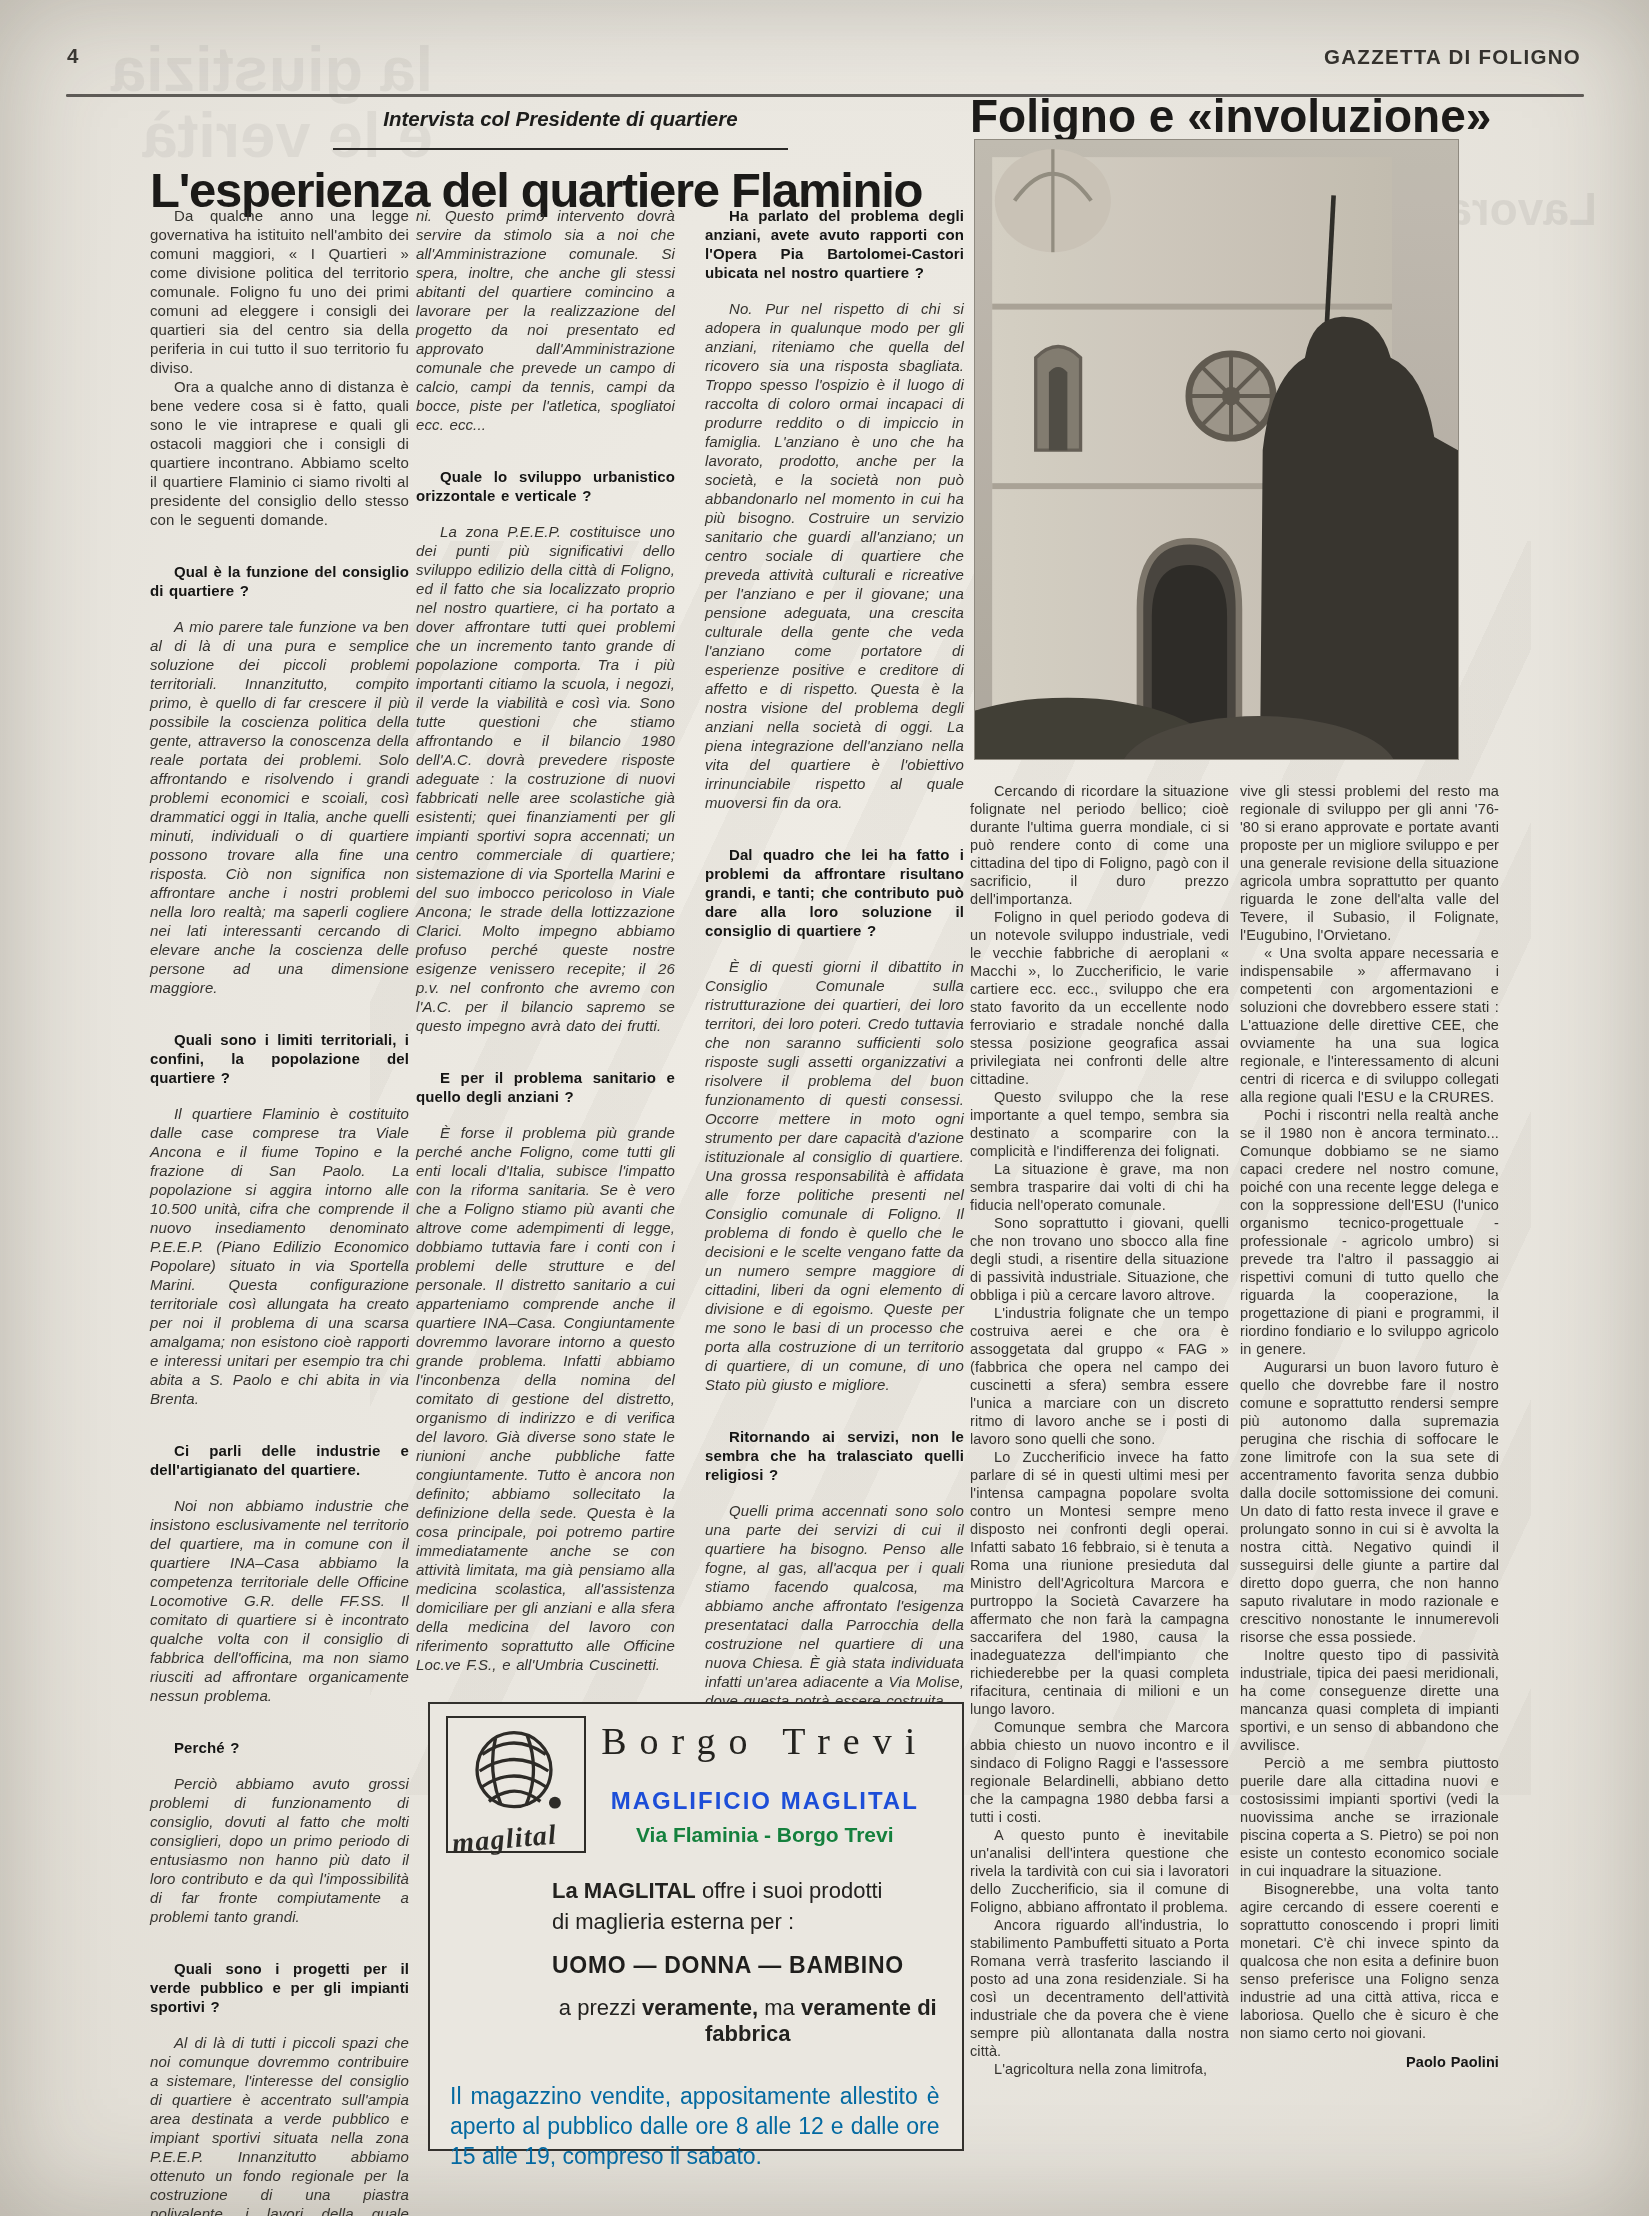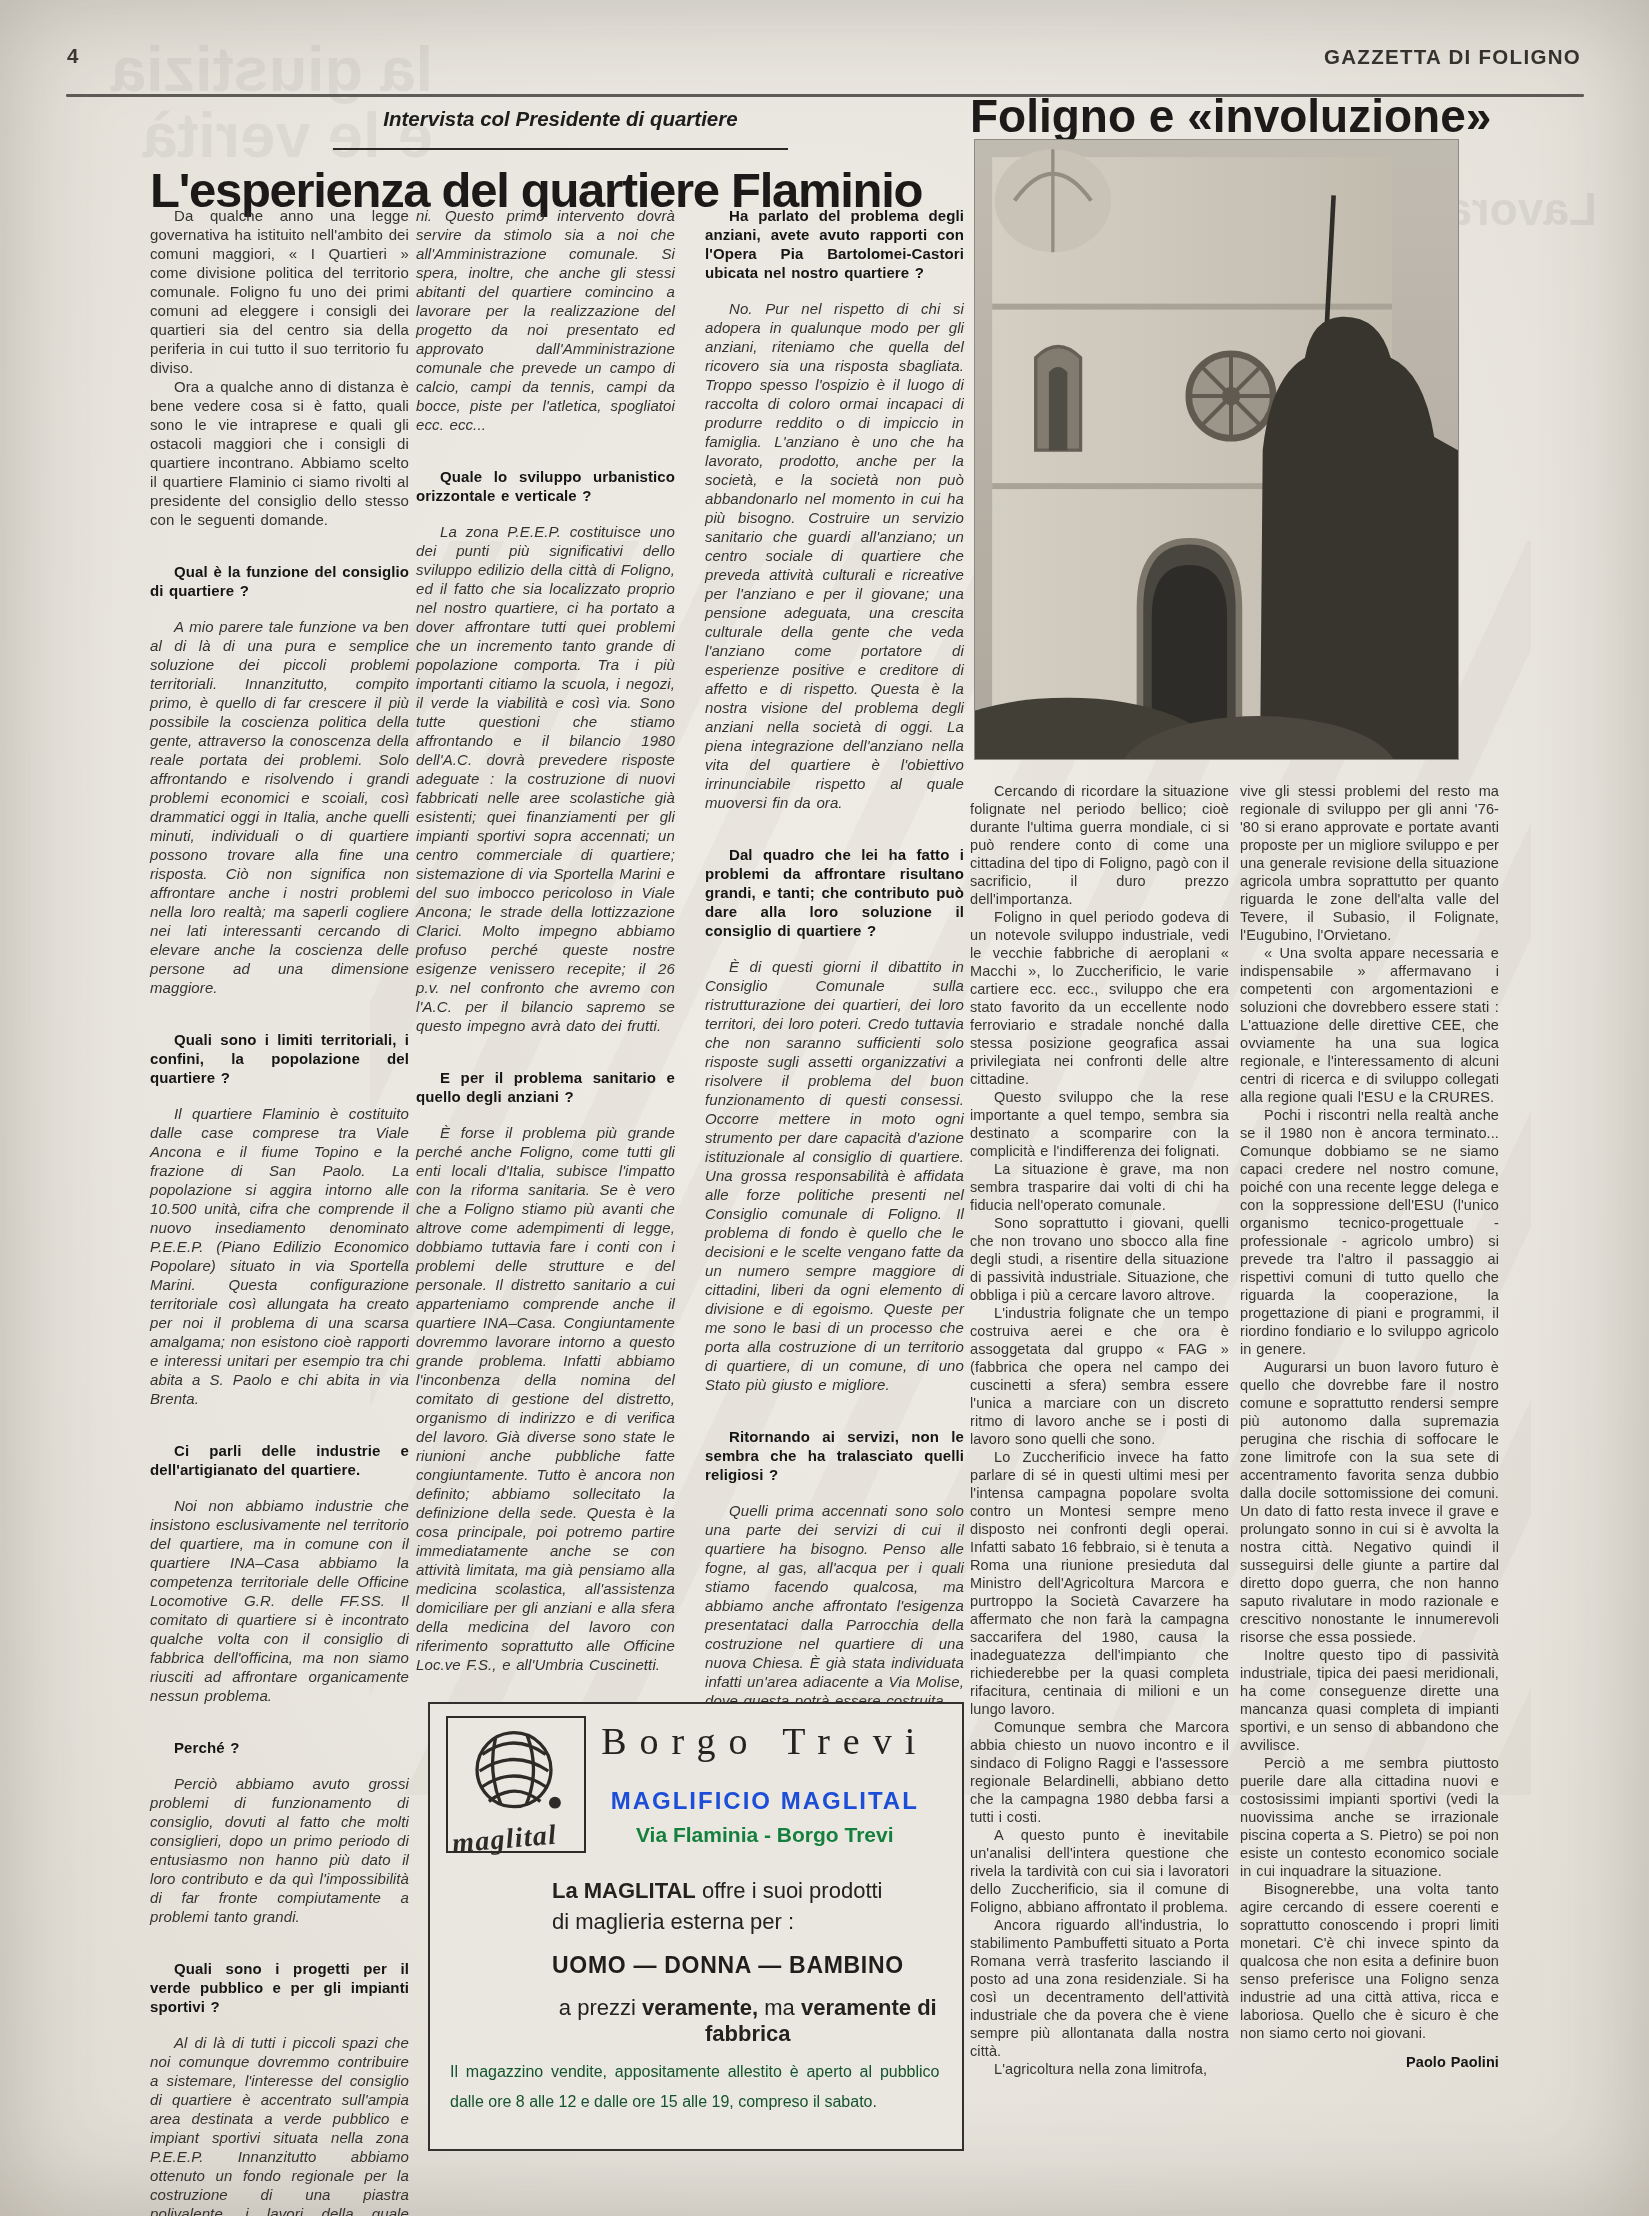--- a/index.html
+++ b/index.html
@@ -60,21 +60,21 @@
         letter-spacing:1.3px;}
   .ad-right{flex:1;text-align:center;}
   .ad-place{font-family:"Liberation Serif",serif;font-size:38px;color:#24231f;
         letter-spacing:13px;margin-top:2.6px;white-space:nowrap;}
   .ad-co{font-size:24px;font-weight:bold;letter-spacing:2px;color:#1d4ed8;margin-top:24px;}
   .ad-addr{font-size:21px;font-weight:bold;color:#15803d;margin-top:8px;}
   .ad-offer{margin:22.4px 0 0 106px;font-size:22px;line-height:31px;color:#23221f;}
   .ad-offer b{font-weight:bold;}
   .ad-aud{margin:14.5px 0 0 106px;font-size:23px;font-weight:bold;letter-spacing:0.7px;color:#1f1e1c;}
   .ad-price{margin:16px 0 0 106px;font-size:22px;color:#23221f;text-align:center;}
-  .ad-info{margin:10px 4px 0 4px;font-size:16px;line-height:30px;text-align:justify;color:#14532d;}
+  .ad-info{margin:34px 4px 0 4px;font-size:23px;line-height:30px;text-align:justify;color:#0369a1;}
 </style>
 </head>
 <body>
 
 <div class="page">
 
   <div class="ghost" style="left:63px;top:36px;width:370px;font-size:63px;opacity:.05;">la giustizia e le verità</div>
   <div class="ghost" style="left:1016px;top:185px;width:581px;font-size:46px;opacity:.065;">Lavoratori e sperimentati</div>
   <div class="streaks"></div>
 

